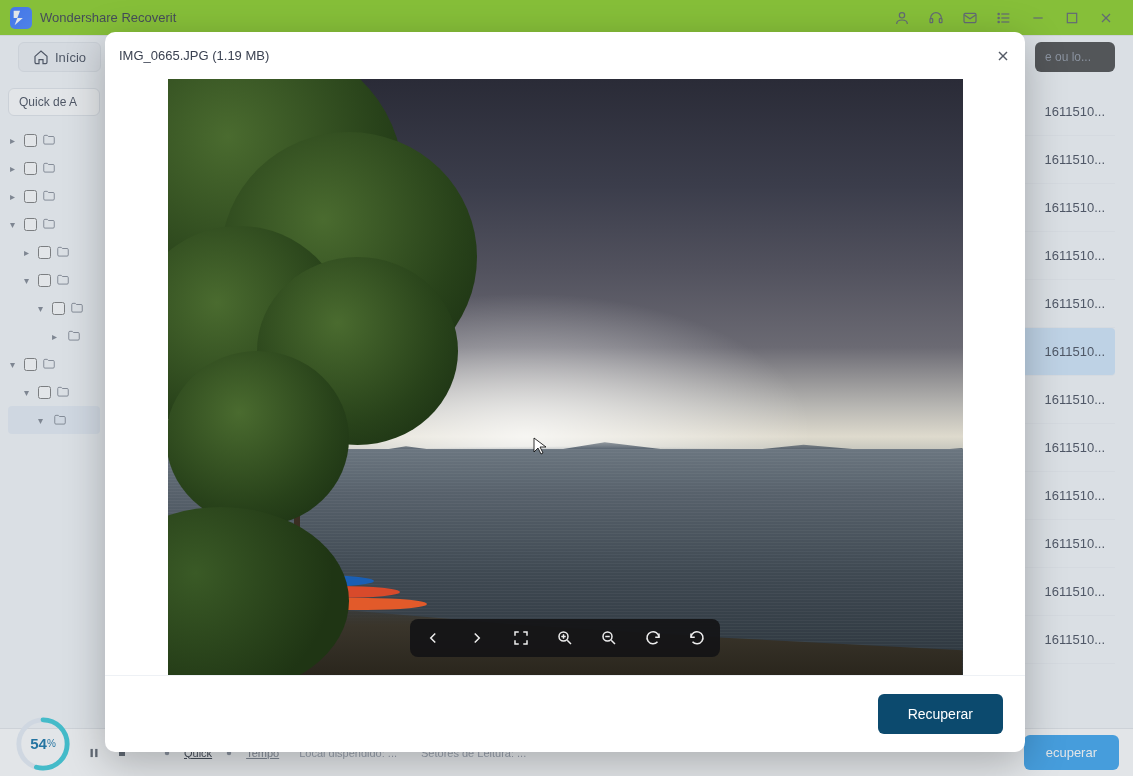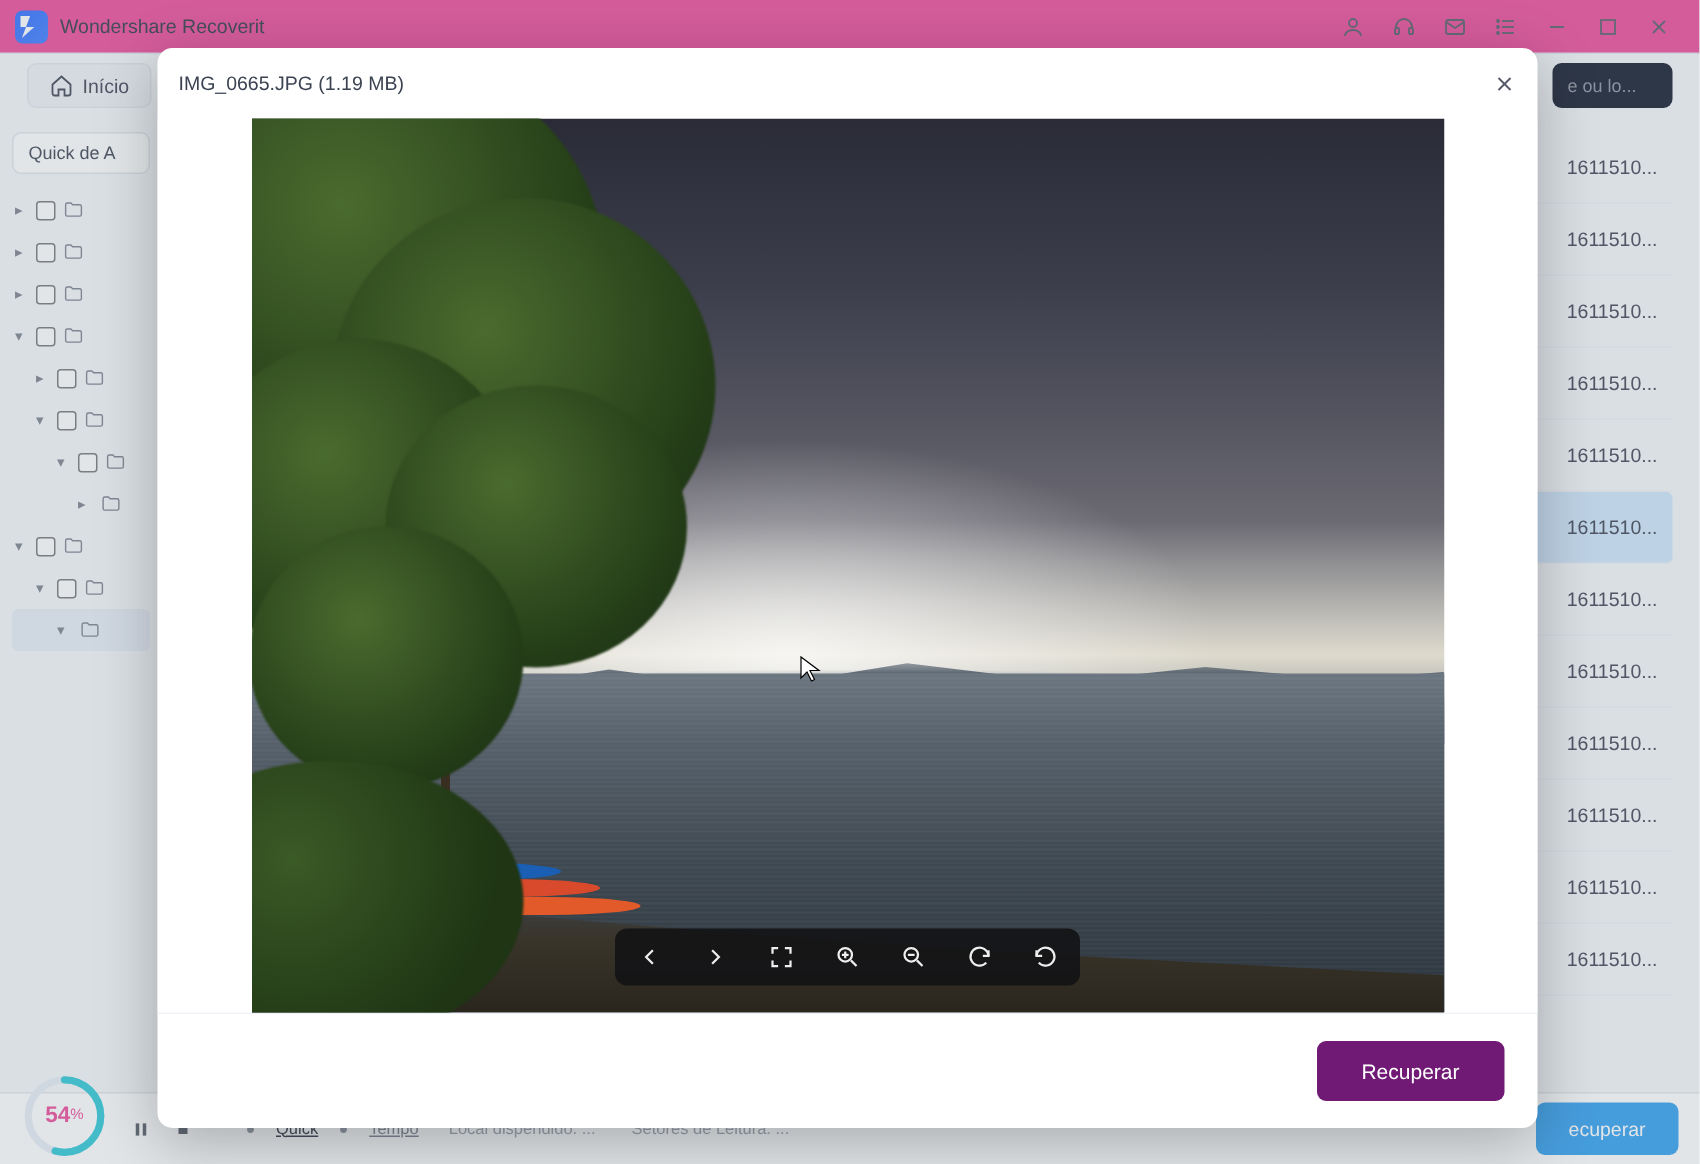--- a/index.html
+++ b/index.html
@@ -1,30 +1,30 @@
 <!DOCTYPE html>
 <html><head>
 <meta charset="utf-8">
 <style>
 * { margin: 0; padding: 0; box-sizing: border-box; font-family: -apple-system, "Segoe UI", Arial, sans-serif; }
 html, body { width: 1133px; height: 776px; overflow: hidden; background: #f5f7fa; }
 
 
-.titlebar { height: 36px; display: flex; align-items: center; padding: 0 10px; background: #ec4899; border-bottom: 1px solid #e3e6ea; }
+.titlebar { height: 36px; display: flex; align-items: center; padding: 0 10px; background: #84cc16; border-bottom: 1px solid #e3e6ea; }
 .titlebar .logo { width: 22px; height: 22px; border-radius: 5px; background: linear-gradient(135deg,#2d6cff,#3a7bff); display: flex; align-items: center; justify-content: center; color: #fff; margin-right: 8px; }
 .titlebar .app-title { font-size: 13px; color: #2e3440; }
 .titlebar .spacer { flex: 1; }
 .titlebar .tb-icon { width: 34px; height: 28px; display: flex; align-items: center; justify-content: center; color: #555b66; cursor: pointer; }
 .titlebar .tb-icon svg { width: 16px; height: 16px; }
 
 
 .toolbar { height: 42px; display: flex; align-items: center; padding: 4px 18px; }
 .home-btn { display: flex; align-items: center; gap: 6px; background: #eef1f5; border: 1px solid #e1e5ea; border-radius: 6px; padding: 6px 14px; font-size: 13px; color: #3b4252; cursor: pointer; }
 .toolbar .spacer { flex: 1; }
-.search-stub { width: 80px; height: 30px; background: #0f172a; border-radius: 6px; display: flex; align-items: center; padding: 0 10px; font-size: 12px; color: #8a919e; overflow: hidden; white-space: nowrap; }
+.search-stub { width: 80px; height: 30px; background: #404040; border-radius: 6px; display: flex; align-items: center; padding: 0 10px; font-size: 12px; color: #8a919e; overflow: hidden; white-space: nowrap; }
 
 
 .main { position: relative; display: flex; height: calc(100% - 36px - 42px - 48px); }
 .sidebar { width: 108px; padding: 10px 8px; overflow: hidden; }
 .filter-pill { background: #fff; border: 1px solid #e1e5ea; border-radius: 6px; padding: 6px 10px; font-size: 12px; color: #3b4252; margin-bottom: 10px; white-space: nowrap; }
 .tree-row { display: flex; align-items: center; gap: 4px; padding: 5px 2px; font-size: 12px; color: #555b66; min-height: 28px; }
 .tree-row.sel { background: #e6edf6; border-radius: 4px; }
 .tree-row .caret { width: 10px; color: #7a808c; font-size: 10px; }
 .tree-row input[type=checkbox] { width: 13px; height: 13px; }
 .tree-row .folder-ic { width: 16px; height: 14px; }
@@ -34,21 +34,21 @@
 .res-row { height: 48px; display: flex; align-items: center; justify-content: flex-end; padding-right: 10px; font-size: 13px; color: #3b4252; border-bottom: 1px solid #eef1f5; }
 .res-row.sel { background: #cfe6fb; border-radius: 4px; }
 
 
 .statusbar { position: absolute; left: 0; right: 0; bottom: 0; height: 48px; display: flex; align-items: center; padding: 0 14px; background: #fff; border-top: 1px solid #e3e6ea; }
 .progress-wrap { position: relative; width: 58px; height: 58px; margin-top: -18px; margin-right: 10px; }
 .progress-ring { width: 58px; height: 58px; }
 .progress-ring circle { fill: none; stroke-width: 5; }
 .progress-ring .bg { stroke: #e6edf6; }
 .progress-ring .fg { stroke: #2dc7d6; stroke-linecap: round; transform: rotate(-90deg); transform-origin: 50% 50%; }
-.progress-label { position: absolute; top: 0; left: 0; right: 0; bottom: 0; display: flex; align-items: center; justify-content: center; font-size: 15px; font-weight: 600; color: #ec4899; }
+.progress-label { position: absolute; top: 0; left: 0; right: 0; bottom: 0; display: flex; align-items: center; justify-content: center; font-size: 15px; font-weight: 600; color: #0369a1; }
 .progress-label small { font-size: 10px; font-weight: 400; }
 .ctrl-btn { width: 24px; height: 24px; display: flex; align-items: center; justify-content: center; color: #555b66; cursor: pointer; margin-right: 4px; }
 .mode-lbl { font-size: 11px; color: #7a808c; margin: 1px 8px; text-decoration: underline; }
 .mode-lbl.active { color: #2e3440; font-weight: 500; }
 .bullet-ic { width: 18px; height: 18px; color: #8a919e; }
 .spacer { flex: 1; }
 .recover-main { background: #2f9fef; color: #fff; border: none; border-radius: 6px; padding: 10px 22px; font-size: 13px; cursor: pointer; }
 .status-text { font-size: 11px; color: #9aa1ad; margin: 0 12px; }
 
 
@@ -91,21 +91,21 @@
 .boat { position: absolute; height: 12px; border-radius: 6px 60px 60px 6px / 6px 6px 6px 6px; }
 .cursor { position: absolute; left: 46%; top: 60%; color: #fff; }
 .ship { position: absolute; right: 24%; top: 66%; width: 30px; height: 8px; background: #1f2a33; clip-path: polygon(0 100%, 10% 40%, 30% 30%, 40% 0, 45% 30%, 90% 40%, 100% 100%); opacity: 0.8; }
 
 
 .img-toolbar { position: absolute; bottom: 18px; left: 50%; transform: translateX(-50%); background: rgba(20,20,22,0.92); border-radius: 8px; padding: 6px 10px; display: flex; gap: 18px; z-index: 5; }
 .img-toolbar .ibtn { width: 26px; height: 26px; display: flex; align-items: center; justify-content: center; color: #eee; cursor: pointer; }
 .img-toolbar .ibtn svg { width: 18px; height: 18px; }
 
 .modal-foot { height: 78px; display: flex; align-items: center; justify-content: flex-end; padding: 0 22px; border-top: 1px solid #eef1f5; }
-.recover-modal { background: #701a75; color: #fff; border: none; border-radius: 6px; padding: 12px 30px; font-size: 14px; cursor: pointer; }
+.recover-modal { background: #0c4a6e; color: #fff; border: none; border-radius: 6px; padding: 12px 30px; font-size: 14px; cursor: pointer; }
 
 svg { display: block; }
 </style>
 </head>
 <body>
 
 <div class="titlebar">
   <div class="logo">
     <svg viewBox="0 0 24 24">
         <path fill="#fff" d="M4 4h7l-3 8h6l-9 8 3-8H4z"></path>

